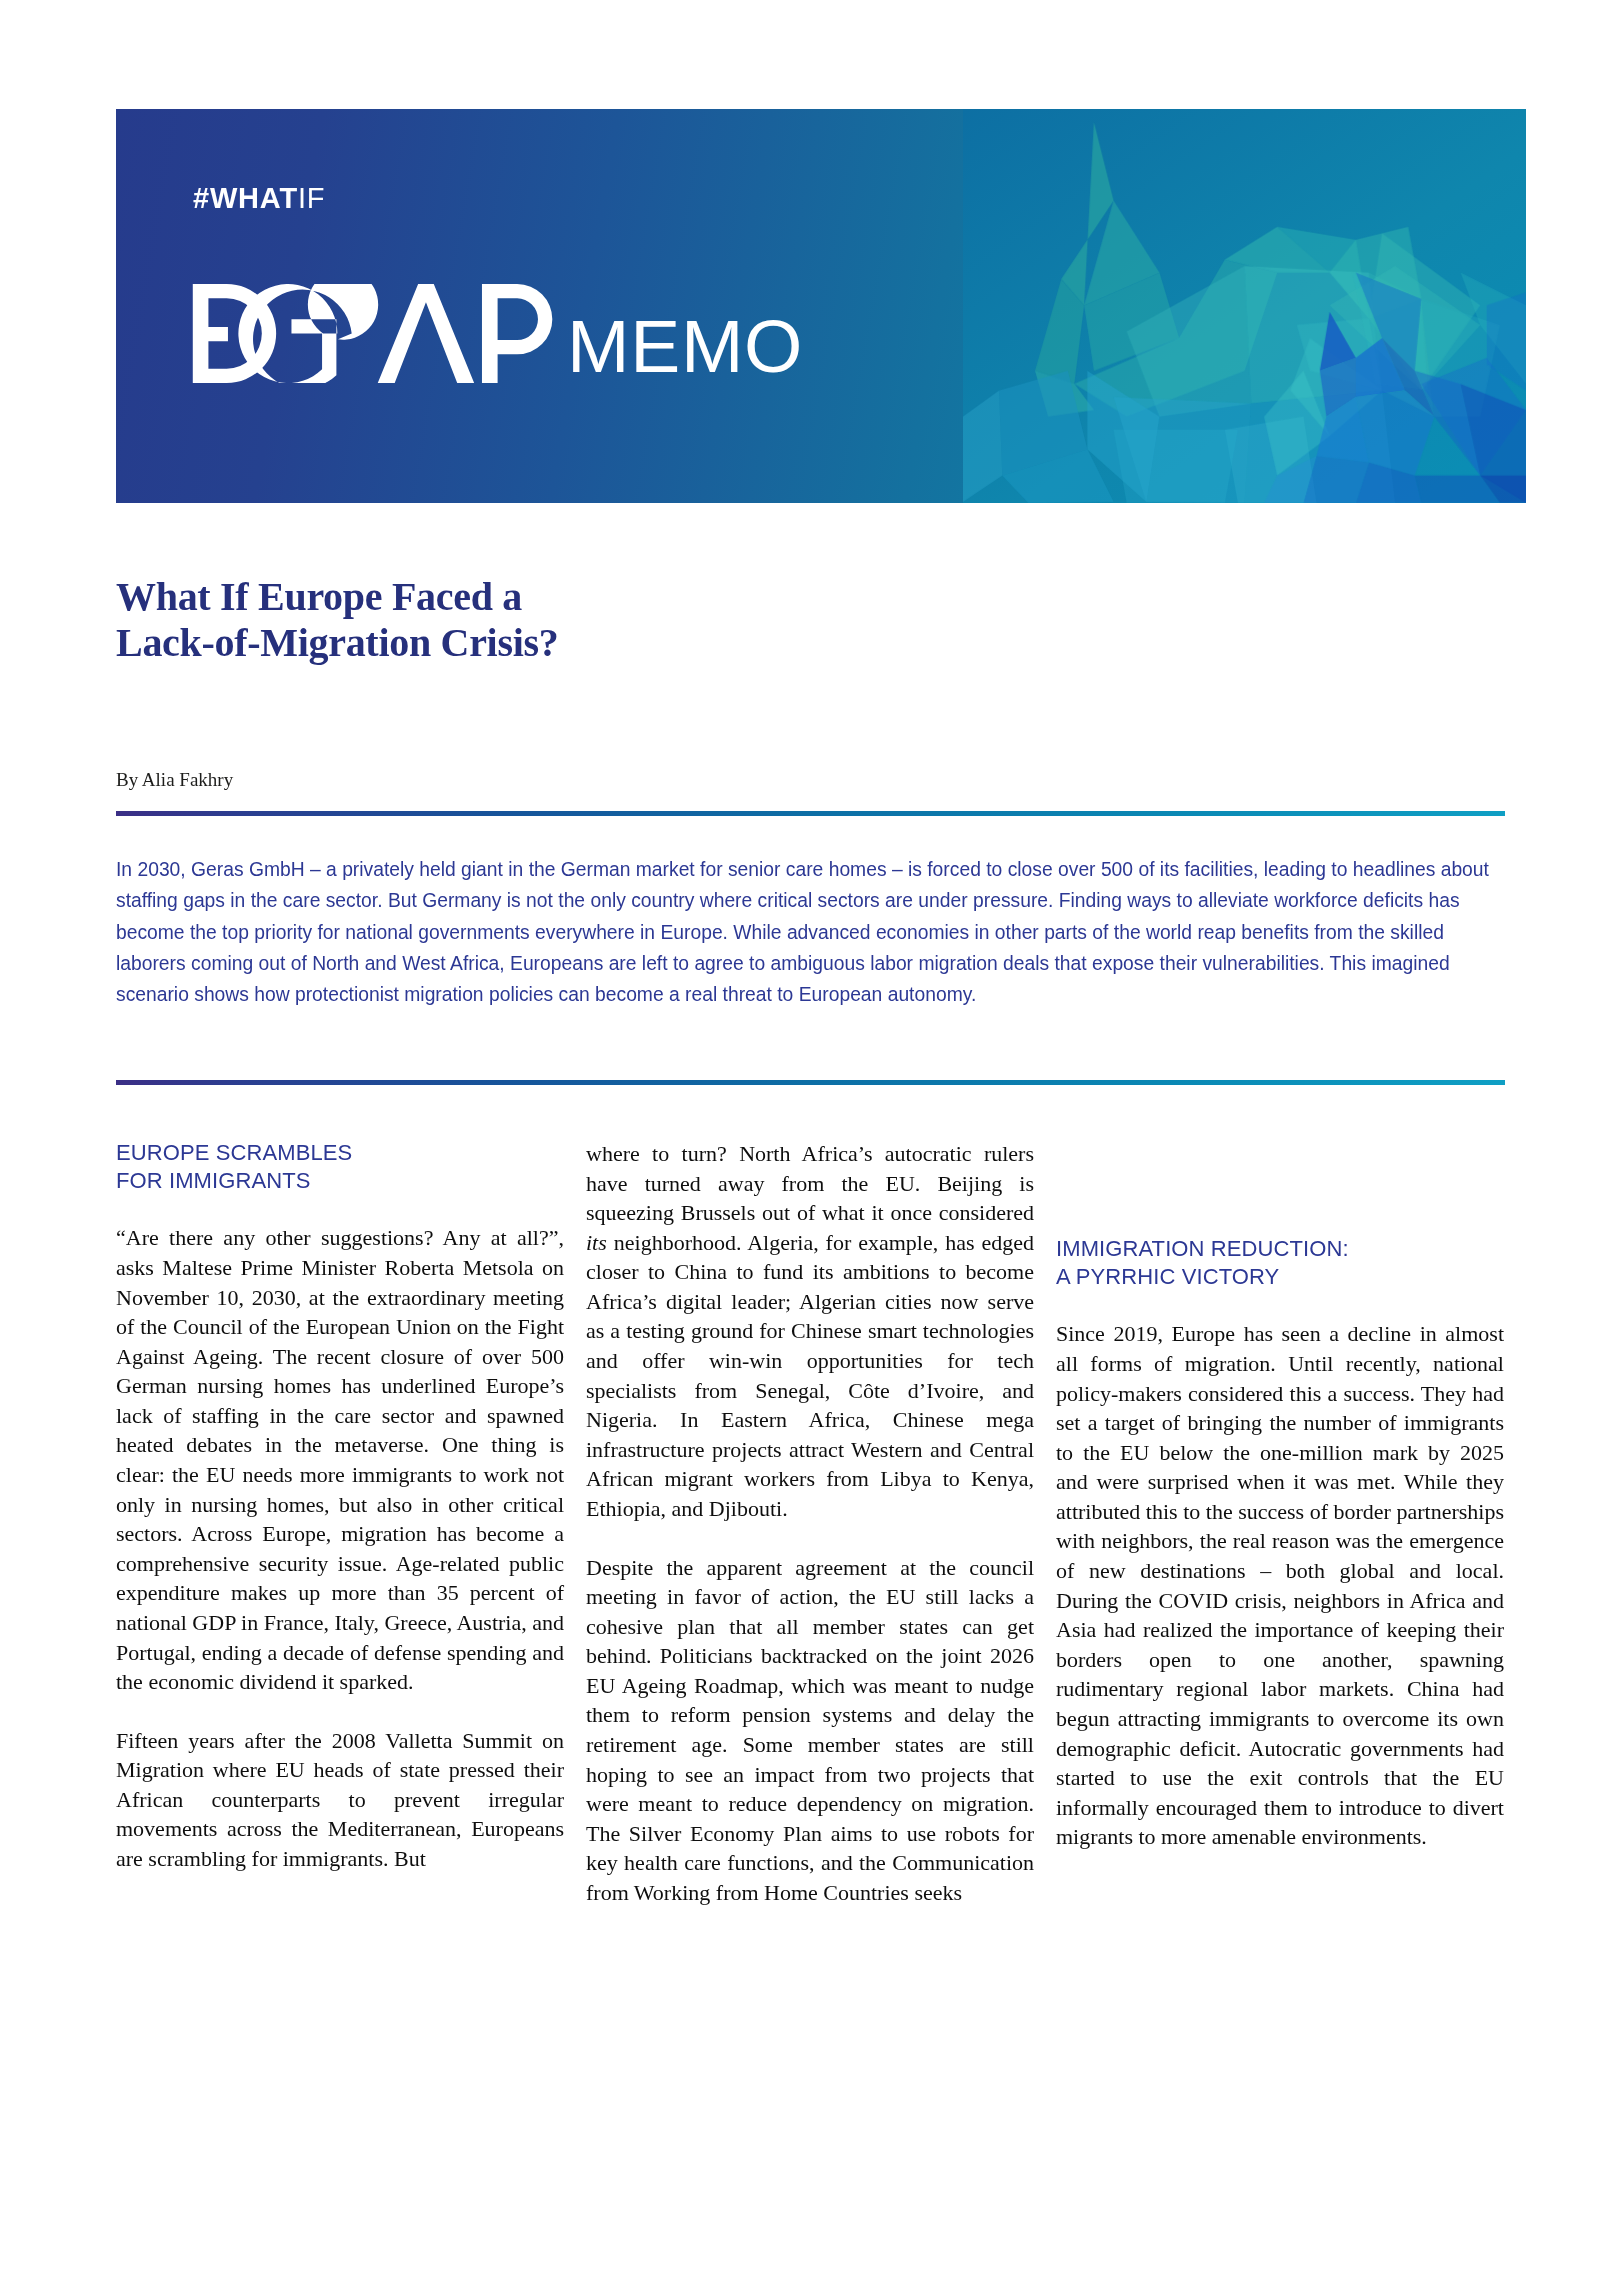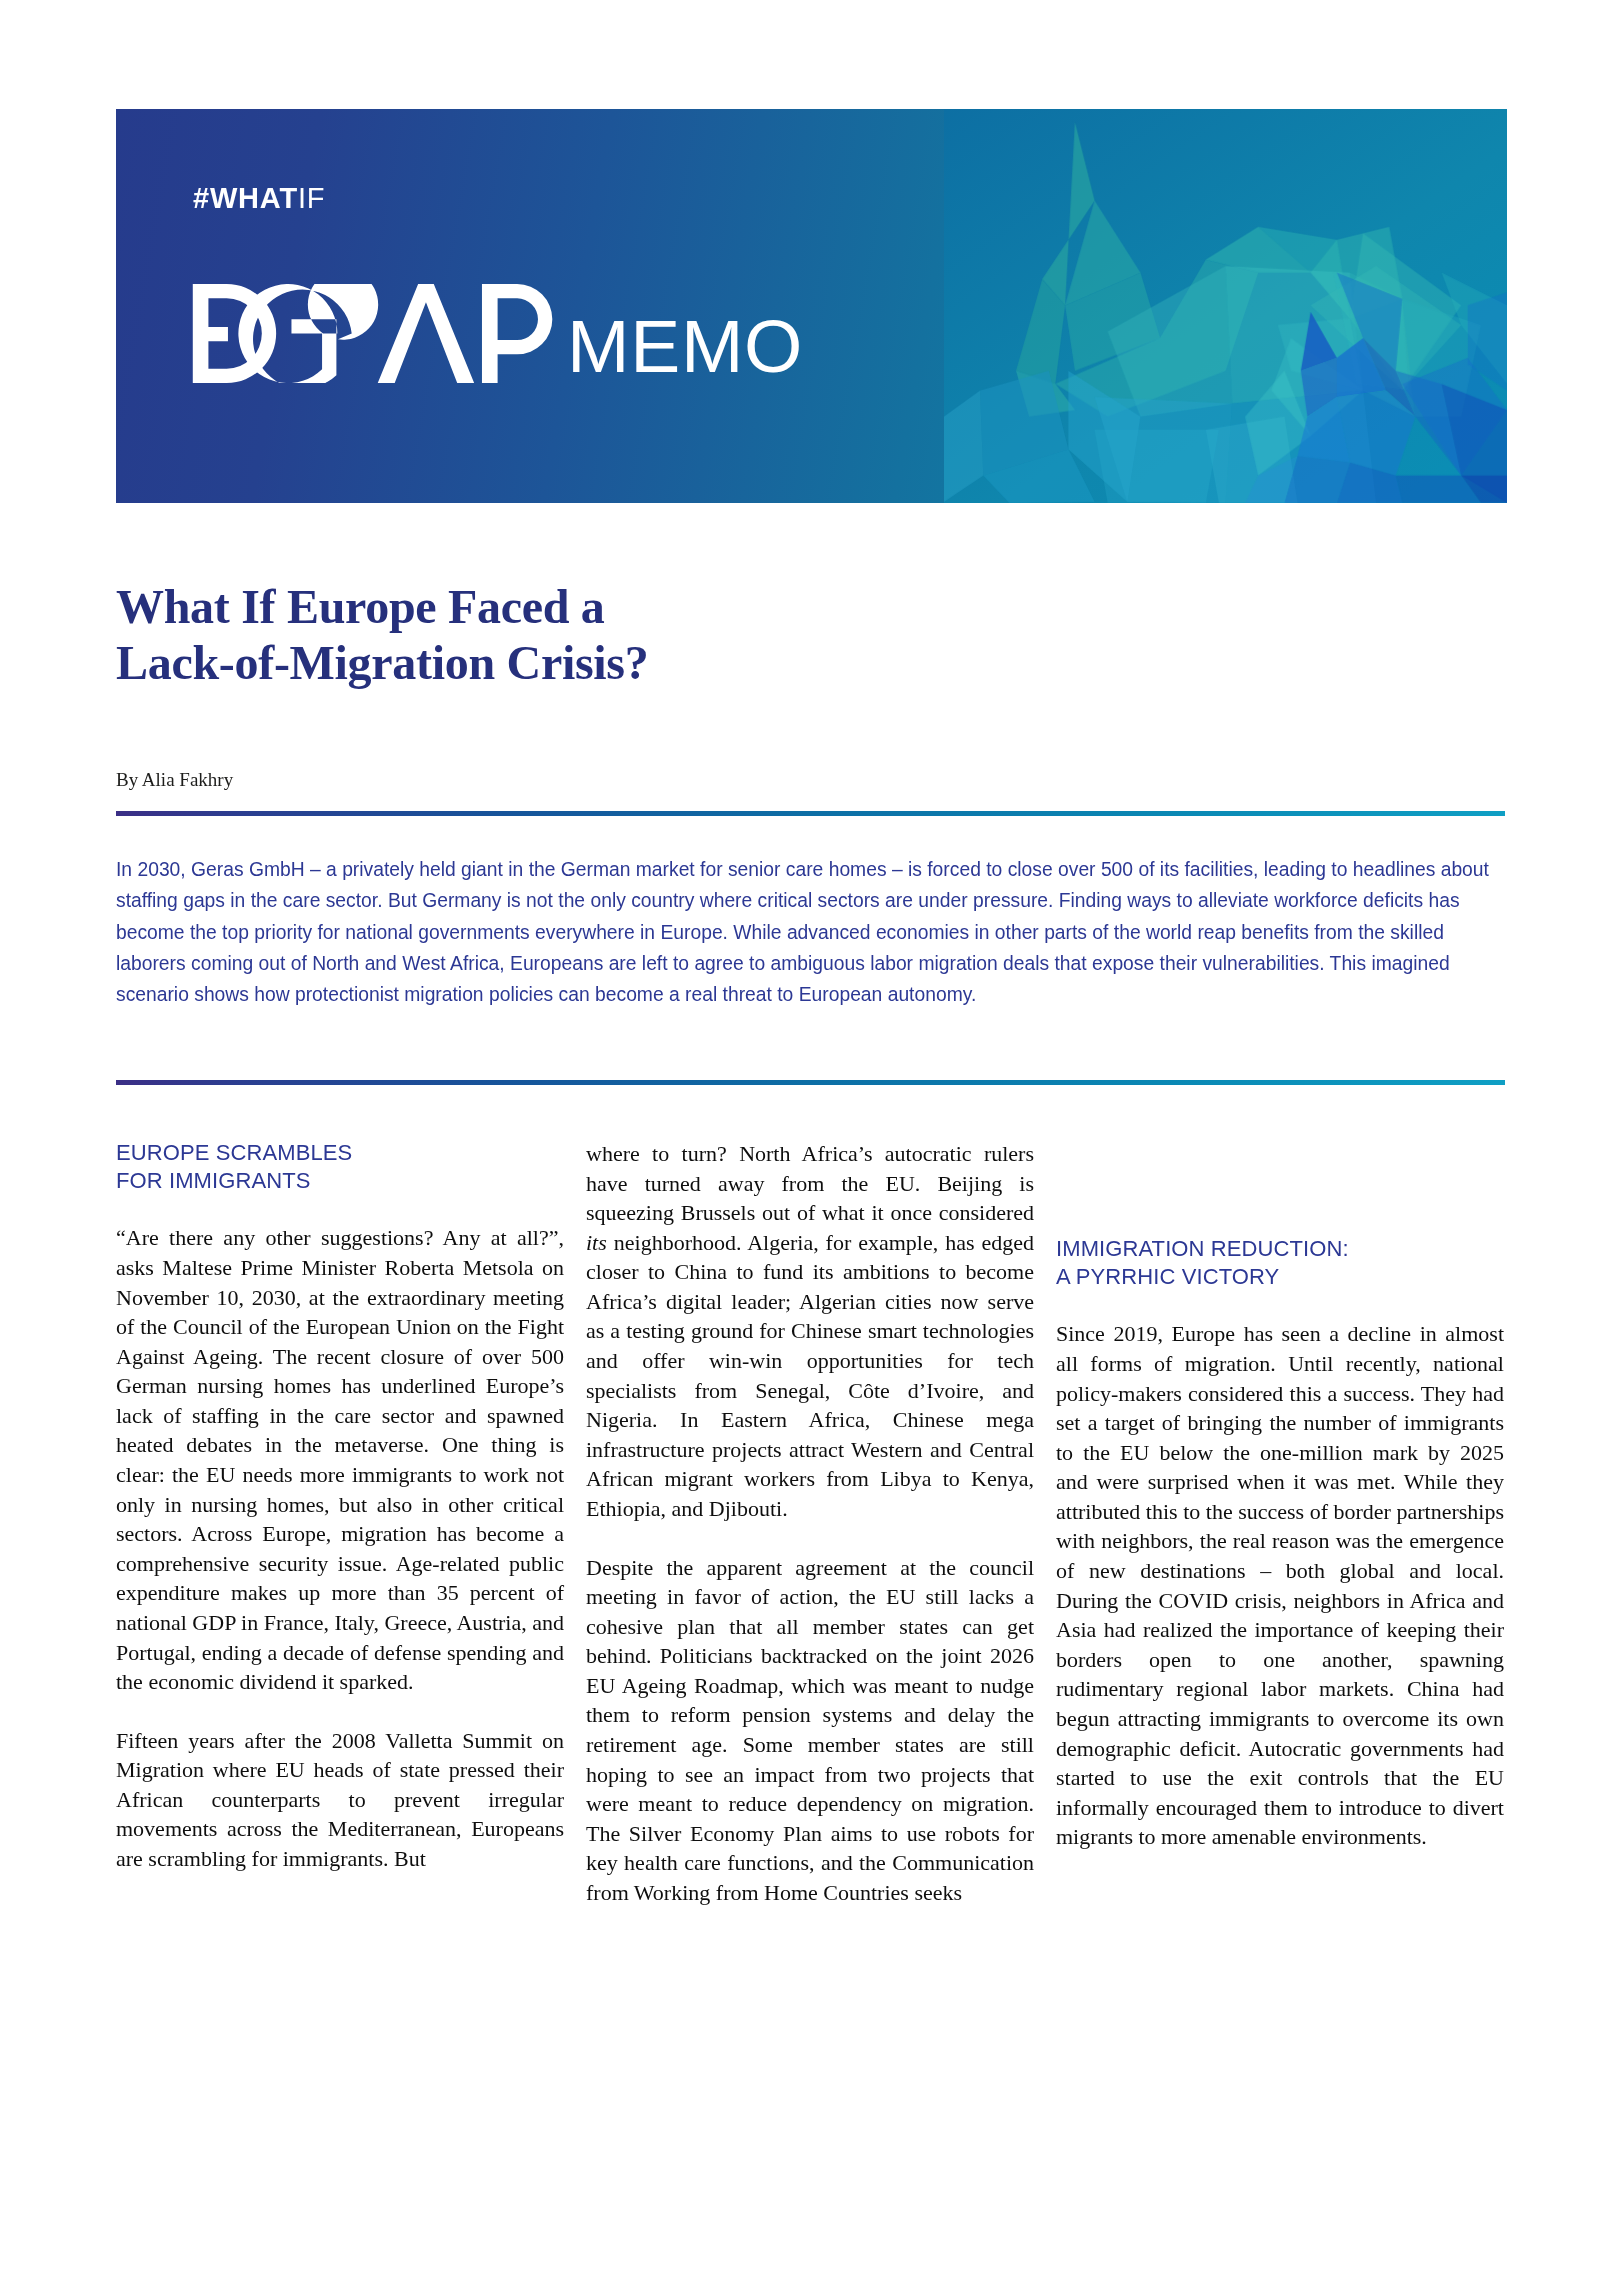--- a/index.html
+++ b/index.html
@@ -24,20 +24,21 @@
 
   
   .banner {
     position: absolute;
     left: 116px;
     top: 109px;
     width: 1391px;
     height: 394px;
     background: linear-gradient(100deg, #263b8c 0%, #25418f 14%, #1d5598 34%, #14719f 58%, #0e86a8 78%, #0c92ae 100%);
     overflow: hidden;
+    padding-left: 19px;
   }
   .banner-art {
     position: absolute;
     right: 0;
     top: 0;
     width: 563px;
     height: 394px;
   }
   .hashtag {
     position: absolute;
@@ -71,21 +72,21 @@
   }
 
   
   .doc-title {
     position: absolute;
     left: 116px;
     top: 547px;
     width: 1152px;
     font-family: "Liberation Serif", serif;
     font-weight: 700;
-    font-size: 48px;
+    font-size: 40px;
     line-height: 1.16;
     color: #26307c;
     letter-spacing: -0.3px;
   }
   .byline {
     position: absolute;
     left: 116px;
     top: 769px;
     font-family: "Liberation Serif", serif;
     font-size: 19px;

